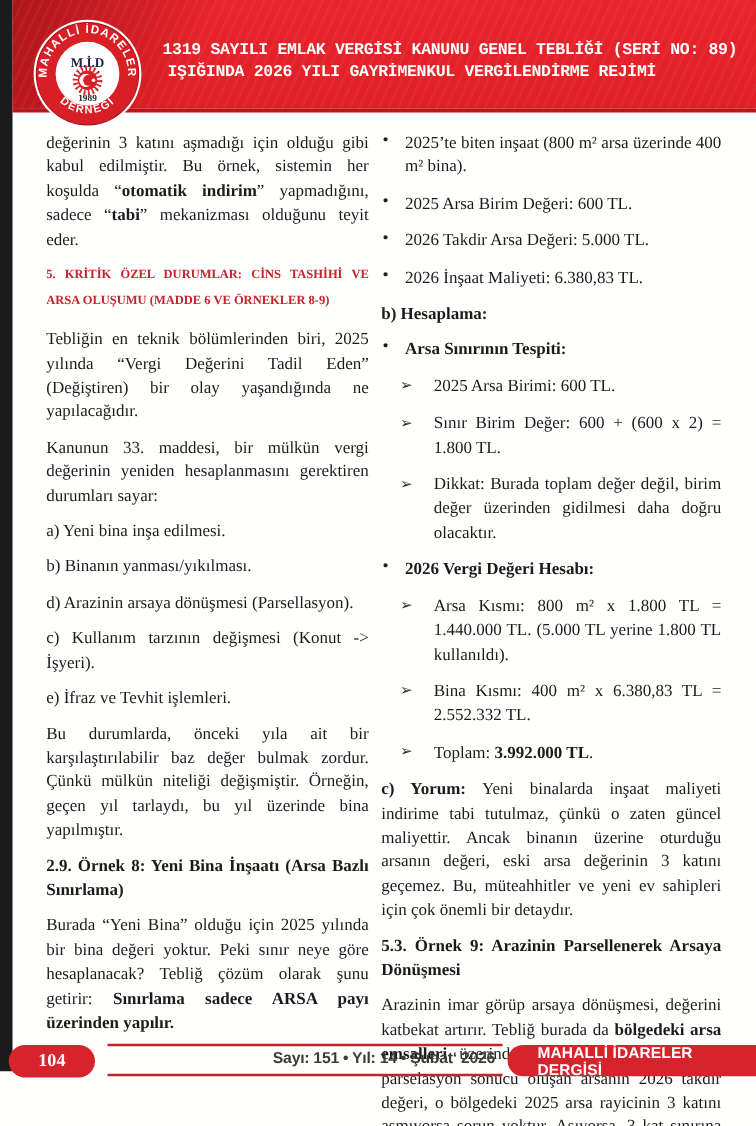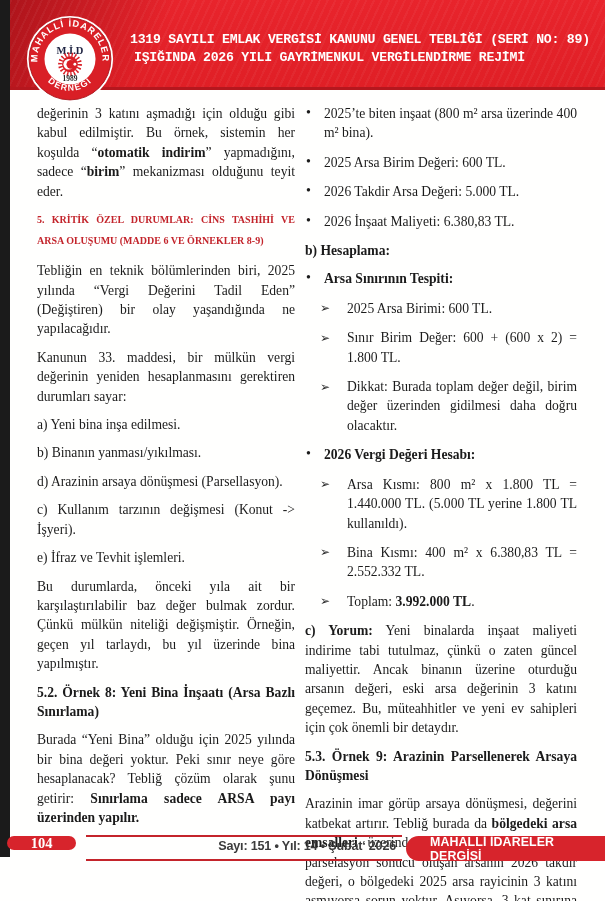--- a/index.html
+++ b/index.html
@@ -27,21 +27,21 @@
   .blk{margin:0 0 9px 0;}
   .p{text-align:justify;}
   .h-red{color:#c3242b;font-weight:bold;font-size:10px;line-height:20.6px;
          text-align:justify;margin:4px 0 10px;}
   .h-bold{font-weight:bold;text-align:justify;margin:3px 0 9px;}
   .bullet{position:relative;padding-left:19px;text-align:justify;margin-bottom:10px;}
   .bullet>.marker{position:absolute;left:1px;top:-1px;font-size:14px;}
   .sub{position:relative;margin-left:15px;padding-left:27px;text-align:justify;margin-bottom:10px;}
   .sub>.marker{position:absolute;left:0;top:0.5px;font-size:12px;color:#2a2a2a;}
   
-  .page-pill{position:absolute;left:7px;top:836px;width:69px;height:14px;background:#d7242c;
+  .page-pill{position:absolute;left:7px;top:836px;width:69px;height:26px;background:#d7242c;
     border-radius:13px;color:#fff;font-weight:bold;font-size:14.5px;
     display:flex;align-items:center;justify-content:center;}
   .footer-line{position:absolute;left:86px;width:316px;height:2px;background:#c4242b;}
   .footer-line.top{top:835px;}
   .footer-line.bottom{top:859px;}
   .footer-issue{position:absolute;left:86px;width:310px;top:839px;text-align:right;
     font-family:"Liberation Sans",sans-serif;font-weight:bold;font-size:12.6px;
     color:#3c3c3c;letter-spacing:-0.2px;}
   .journal-box{position:absolute;left:406px;top:836px;width:199px;height:25px;background:#d7242c;
     border-radius:13px 0 0 13px;color:#fff;font-family:"Liberation Sans",sans-serif;
@@ -79,31 +79,31 @@
     <circle cx="55.5" cy="56" r="1.6" fill="#ffffff"></circle>
     <text x="50" y="75" text-anchor="middle" font-family="Liberation Serif, serif" font-size="8.5" font-weight="bold" fill="#2a2a2a">1989</text>
   </svg>
 
   <div class="header-title">
     <div class="l1">1319 SAYILI EMLAK VERGİSİ KANUNU GENEL TEBLİĞİ (SERİ NO: 89)</div>
     <div class="l2">IŞIĞINDA 2026 YILI GAYRİMENKUL VERGİLENDİRME REJİMİ</div>
   </div>
 
   <div class="col col-left" id="col-left">
-      <div class="blk p">değerinin 3 katını aşmadığı için olduğu gibi kabul edilmiştir. Bu örnek, sistemin her koşulda “<b>otomatik indirim</b>” yapmadığını, sadece “<b>birim</b>” mekanizması olduğunu teyit eder.</div>
+      <div class="blk p">değerinin 3 katını aşmadığı için olduğu gibi kabul edilmiştir. Bu örnek, sistemin her koşulda “<b>otomatik indirim</b>” yapmadığını, sadece “<b>tabi</b>” mekanizması olduğunu teyit eder.</div>
       <div class="blk h-red">5. KRİTİK ÖZEL DURUMLAR: CİNS TASHİHİ VE ARSA OLUŞUMU (MADDE 6 VE ÖRNEKLER 8-9)</div>
       <div class="blk p">Tebliğin en teknik bölümlerinden biri, 2025 yılında “Vergi Değerini Tadil Eden” (Değiştiren) bir olay yaşandığında ne yapılacağıdır.</div>
       <div class="blk p">Kanunun 33. maddesi, bir mülkün vergi değerinin yeniden hesaplanmasını gerektiren durumları sayar:</div>
       <div class="blk p">a) Yeni bina inşa edilmesi.</div>
       <div class="blk p">b) Binanın yanması/yıkılması.</div>
       <div class="blk p">d) Arazinin arsaya dönüşmesi (Parsellasyon).</div>
       <div class="blk p">c) Kullanım tarzının değişmesi (Konut -&gt; İşyeri).</div>
       <div class="blk p">e) İfraz ve Tevhit işlemleri.</div>
       <div class="blk p">Bu durumlarda, önceki yıla ait bir karşılaştırılabilir baz değer bulmak zordur. Çünkü mülkün niteliği değişmiştir. Örneğin, geçen yıl tarlaydı, bu yıl üzerinde bina yapılmıştır.</div>
-      <div class="blk h-bold">5.2. Örnek 8: Yeni Bina İnşaatı (Arsa Bazlı Sınırlama)</div>
+      <div class="blk h-bold">2.9. Örnek 8: Yeni Bina İnşaatı (Arsa Bazlı Sınırlama)</div>
       <div class="blk p">Burada “Yeni Bina” olduğu için 2025 yılında bir bina değeri yoktur. Peki sınır neye göre hesaplanacak? Tebliğ çözüm olarak şunu getirir: <b>Sınırlama sadece ARSA payı üzerinden yapılır.</b></div>
     </div>
   <div class="col col-right" id="col-right">
       <div class="blk bullet"><span class="marker">•</span><span class="txt">2025’te biten inşaat (800 m² arsa üzerinde 400 m²  bina).</span></div>
       <div class="blk bullet"><span class="marker">•</span><span class="txt">2025 Arsa Birim Değeri: 600 TL.</span></div>
       <div class="blk bullet"><span class="marker">•</span><span class="txt">2026 Takdir Arsa Değeri: 5.000 TL.</span></div>
       <div class="blk bullet"><span class="marker">•</span><span class="txt">2026 İnşaat Maliyeti: 6.380,83 TL.</span></div>
       <div class="blk h-bold">b) Hesaplama:</div>
       <div class="blk bullet"><span class="marker">•</span><span class="txt"><b>Arsa Sınırının Tespiti:</b></span></div>
       <div class="blk sub"><span class="marker">➢</span><span class="txt">2025 Arsa Birimi: 600 TL.</span></div>

